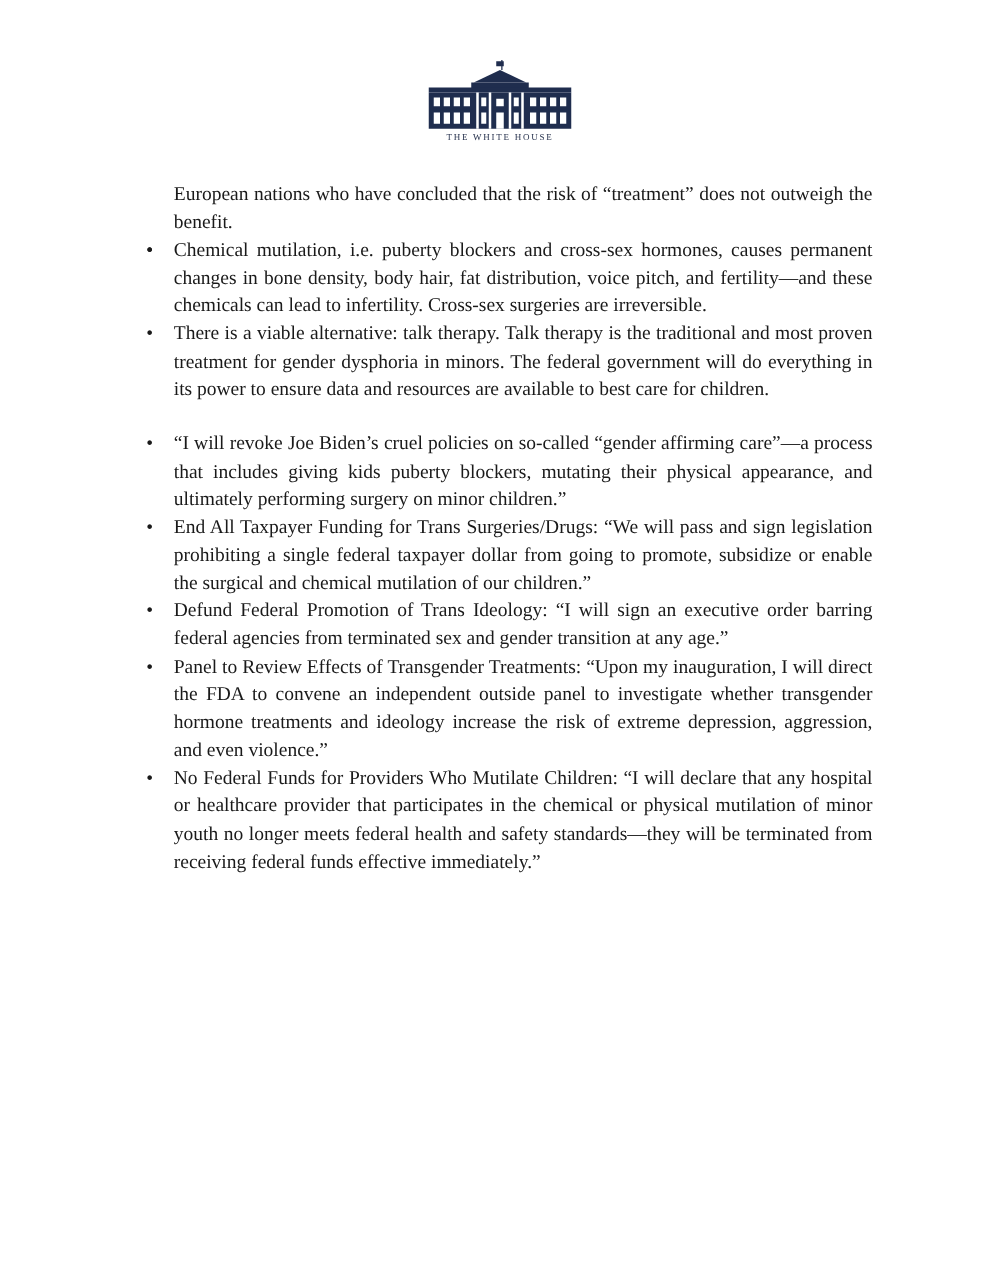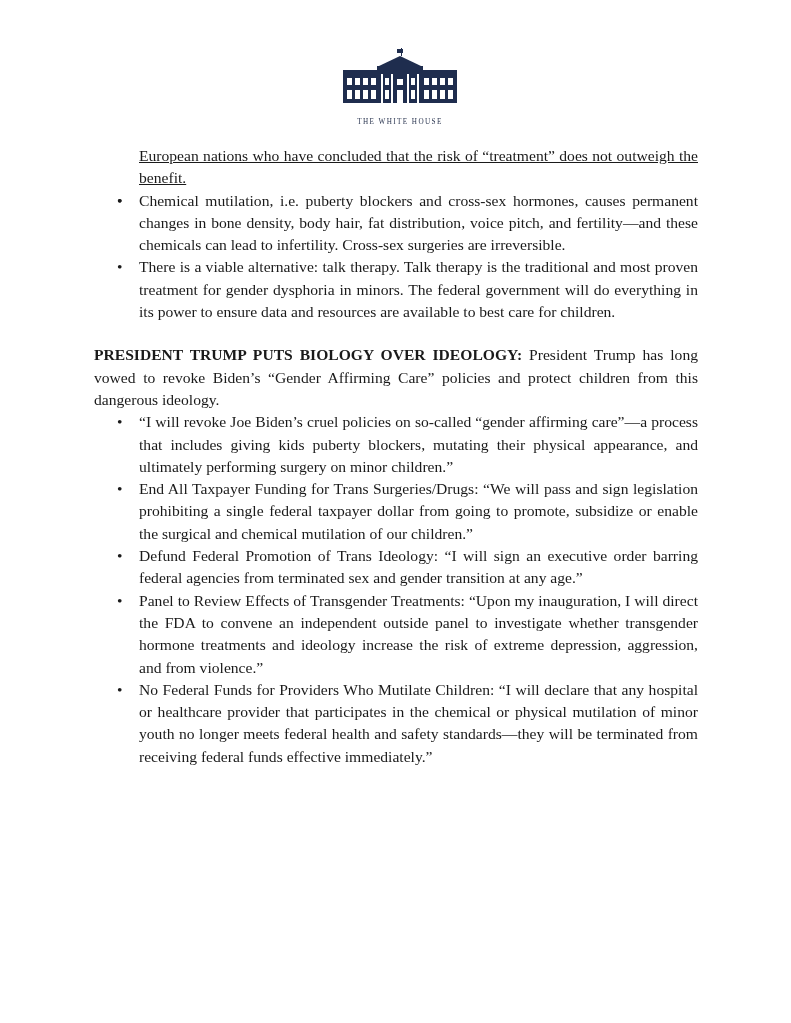--- a/index.html
+++ b/index.html
@@ -1,28 +1,28 @@
 <!DOCTYPE html>
 <html><head>
 <meta charset="utf-8">
 <style>
   html, body { margin: 0; padding: 0; background: #ffffff; }
   body { width: 791px; height: 1023px; position: relative; overflow: hidden;
          font-family: "Liberation Serif", "DejaVu Serif", serif; color: #1a1a1a; }
   .logo { position: absolute; left: 341px; top: 48px; width: 118px; text-align: center; }
   .logo svg { display: block; margin: 0 auto; }
   .logo-text { font-family: "Liberation Serif", serif; font-size: 7.2px; letter-spacing: 1.4px;
-               color: #2a3550; margin-top: 12px; }
+               color: #2a3550; margin-top: 0; }
   .content { position: absolute; left: 94px; top: 145px; width: 604px;
              font-size: 15.6px; line-height: 22.3px; }
   .content p { margin: 0; text-align: justify; }
   ul { list-style: none; margin: 0; padding: 0; }
   li { position: relative; padding-left: 45px; text-align: justify; }
   li .bullet { position: absolute; left: 23px; top: 0; }
-  .cont { padding-left: 45px; text-align: justify; text-decoration: underline; }
+  .cont { padding-left: 45px; text-align: justify; }
   .section { margin-top: 21px; }
   .section-head { font-weight: bold; }
 </style>
 </head>
 <body>
 
 <div class="logo">
   <svg width="118" height="58" viewBox="0 0 118 58">
     <g fill="#1f2d4e">
       <rect x="60" y="0" width="1" height="8"></rect>
@@ -67,22 +67,21 @@
 
 <div class="content">
   <div class="cont">European nations who have concluded that the risk of “treatment” does not outweigh the benefit.</div>
   <ul>
     <li><span class="bullet">•</span></li>
     <li><span class="bullet">•</span><span>Chemical mutilation, i.e. puberty blockers and cross-sex hormones, causes permanent changes in bone density, body hair, fat distribution, voice pitch, and fertility—and these chemicals can lead to infertility. Cross-sex surgeries are irreversible.</span></li>
     <li><span class="bullet">•</span><span>There is a viable alternative: talk therapy. Talk therapy is the traditional and most proven treatment for gender dysphoria in minors. The federal government will do everything in its power to ensure data and resources are available to best care for children.</span></li>
   </ul>
 
   <div class="section">
-    <p><span class="section-head">PRESIDENT TRUMP PUTS BIOLOGY OVER IDEOLOGY:</span><span> President Trump has long vowed to revoke Biden’s “Gender Affirming Care” policies and protect children from this dangerous ideology.</span></p>
     <ul>
       <li><span class="bullet">•</span><span>“I will revoke Joe Biden’s cruel policies on so-called “gender affirming care”—a process that includes giving kids puberty blockers, mutating their physical appearance, and ultimately performing surgery on minor children.”</span></li>
       <li><span class="bullet">•</span><span>End All Taxpayer Funding for Trans Surgeries/Drugs: “We will pass and sign legislation prohibiting a single federal taxpayer dollar from going to promote, subsidize or enable the surgical and chemical mutilation of our children.”</span></li>
       <li><span class="bullet">•</span><span>Defund Federal Promotion of Trans Ideology: “I will sign an executive order barring federal agencies from terminated sex and gender transition at any age.”</span></li>
-      <li><span class="bullet">•</span><span>Panel to Review Effects of Transgender Treatments: “Upon my inauguration, I will direct the FDA to convene an independent outside panel to investigate whether transgender hormone treatments and ideology increase the risk of extreme depression, aggression, and from violence.”</span></li>
+      <li><span class="bullet">•</span><span>Panel to Review Effects of Transgender Treatments: “Upon my inauguration, I will direct the FDA to convene an independent outside panel to investigate whether transgender hormone treatments and ideology increase the risk of extreme depression, aggression, and even violence.”</span></li>
       <li><span class="bullet">•</span><span>No Federal Funds for Providers Who Mutilate Children: “I will declare that any hospital or healthcare provider that participates in the chemical or physical mutilation of minor youth no longer meets federal health and safety standards—they will be terminated from receiving federal funds effective immediately.”</span></li>
     </ul>
   </div>
 </div>
 
 </body></html>

